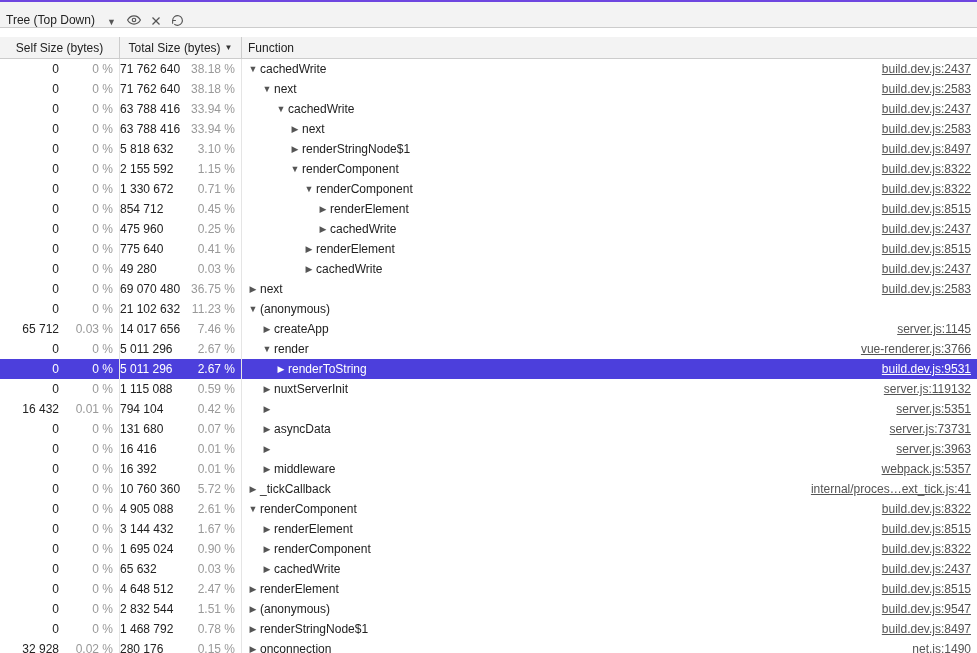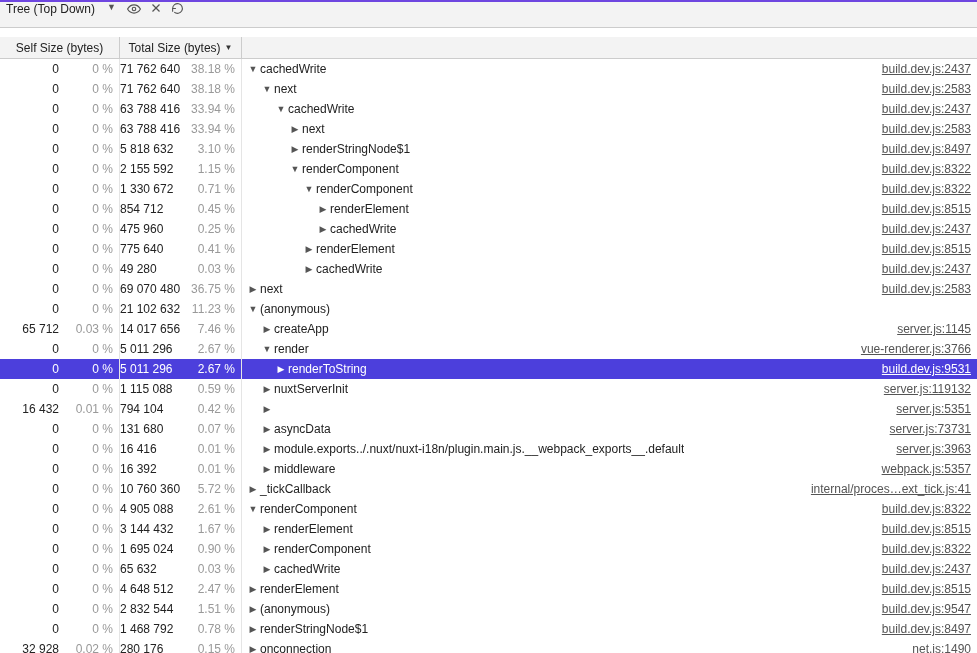--- a/index.html
+++ b/index.html
@@ -12,21 +12,21 @@
     background: #fff;
     width: 977px;
     height: 653px;
     overflow: hidden;
   }
   .panel-top {
     border-top: 2px solid #6e46e0;
   }
   .toolbar {
     display: flex;
-    align-items: flex-start;
+    align-items: flex-end;
     height: 26px;
     padding: 0 6px;
     background: #f3f3f3;
     border-bottom: 1px solid #ccc;
     gap: 6px;
   }
   .toolbar .label {
     padding-right: 2px;
   }
   .toolbar .tri {
@@ -166,20 +166,23 @@
   </div>
 
   <div class="headers">
     <div class="hcell w-self">
       <span>Self Size (bytes)</span>
     </div>
     <div class="hcell w-tot">
       <span>Total Size (bytes)</span>
       <span class="sort">▼</span>
     </div>
+    <div class="hcell fn">
+      <span>Function</span>
+    </div>
   </div>
 
   <div class="rows" id="rows">
       <div class="row">
         <div class="cell num w-self">
           <span class="self-val">0</span>
           <span class="pct">0 %</span>
         </div>
         <div class="cell num w-tot">
           <span class="tot-val">71 762 640</span>
@@ -522,21 +525,20 @@
           <span class="pct">0 %</span>
         </div>
         <div class="cell num w-tot">
           <span class="tot-val">16 416</span>
           <span class="pct">0.01 %</span>
         </div>
         <div class="cell fn">
           <div class="fn-inner">
             <span class="indent" style="width: 20px;"></span>
             <span class="arrow">▶</span>
-            <span class="fname">module.exports../.nuxt/nuxt-i18n/plugin.main.js.__webpack_exports__.default</span>
             <span class="link">server.js:3963</span>
           </div>
         </div>
       </div>
       <div class="row">
         <div class="cell num w-self">
           <span class="self-val">0</span>
           <span class="pct">0 %</span>
         </div>
         <div class="cell num w-tot">

